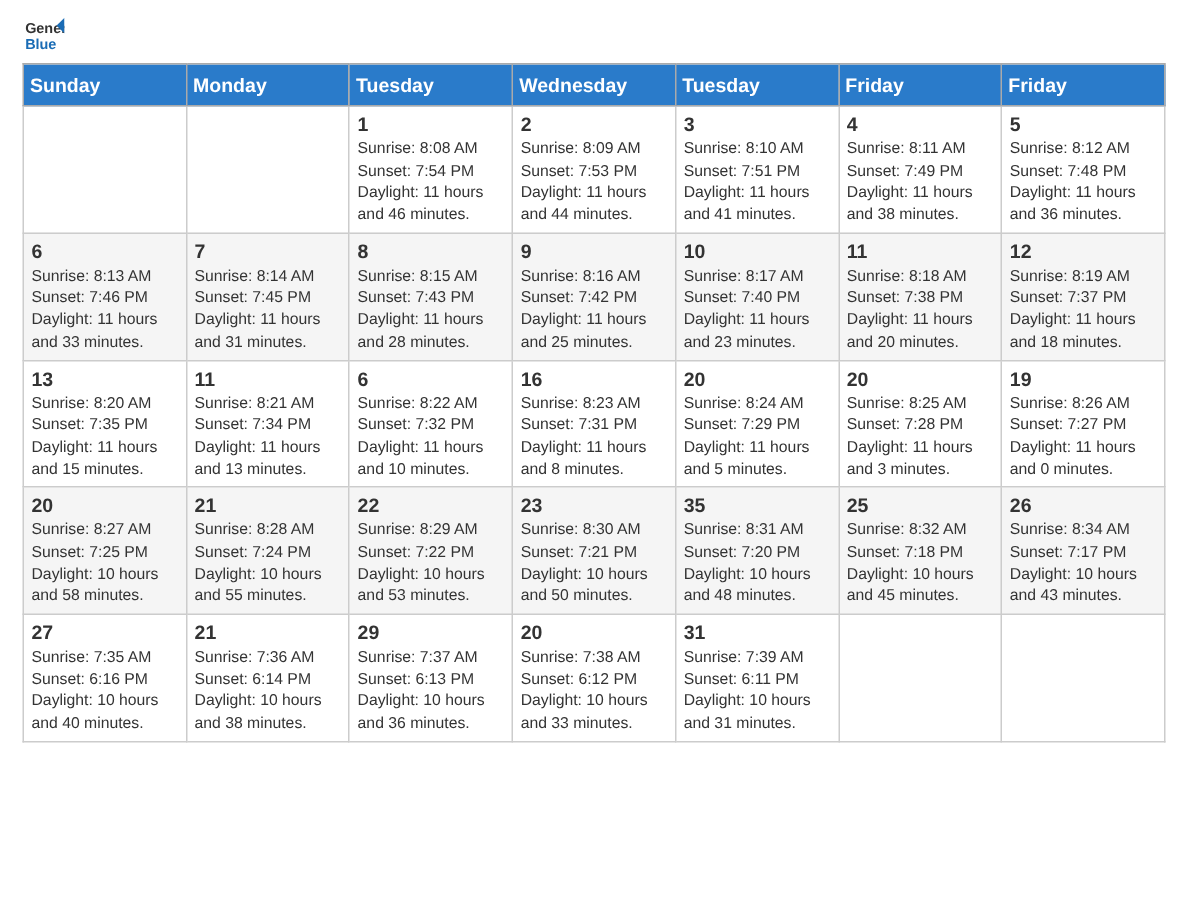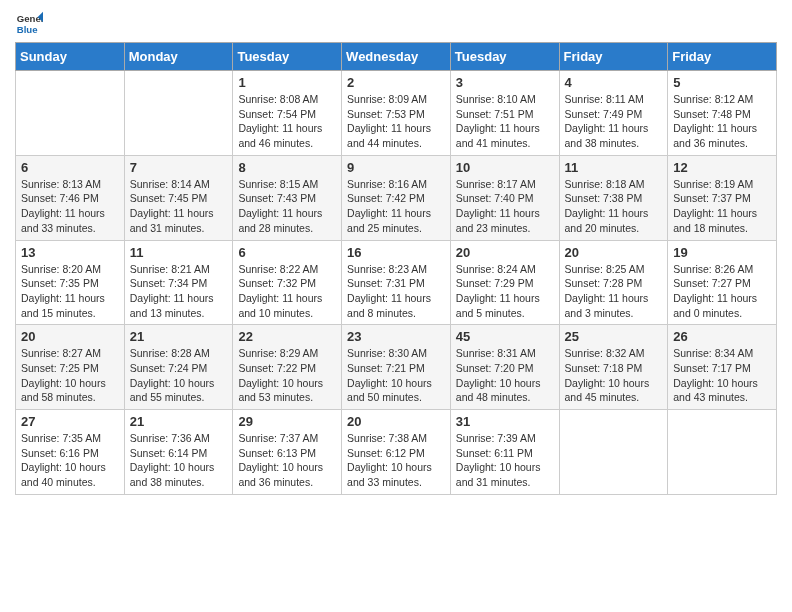--- a/index.html
+++ b/index.html
@@ -204,21 +204,21 @@
         </td>
         <td>
           <span class="day-number">22</span>
           <div class="day-info">Sunrise: 8:29 AM<br>Sunset: 7:22 PM<br>Daylight: 10 hours and 53 minutes.</div>
         </td>
         <td>
           <span class="day-number">23</span>
           <div class="day-info">Sunrise: 8:30 AM<br>Sunset: 7:21 PM<br>Daylight: 10 hours and 50 minutes.</div>
         </td>
         <td>
-          <span class="day-number">45</span>
+          <span class="day-number">35</span>
           <div class="day-info">Sunrise: 8:31 AM<br>Sunset: 7:20 PM<br>Daylight: 10 hours and 48 minutes.</div>
         </td>
         <td>
           <span class="day-number">25</span>
           <div class="day-info">Sunrise: 8:32 AM<br>Sunset: 7:18 PM<br>Daylight: 10 hours and 45 minutes.</div>
         </td>
         <td>
           <span class="day-number">26</span>
           <div class="day-info">Sunrise: 8:34 AM<br>Sunset: 7:17 PM<br>Daylight: 10 hours and 43 minutes.</div>
         </td>

